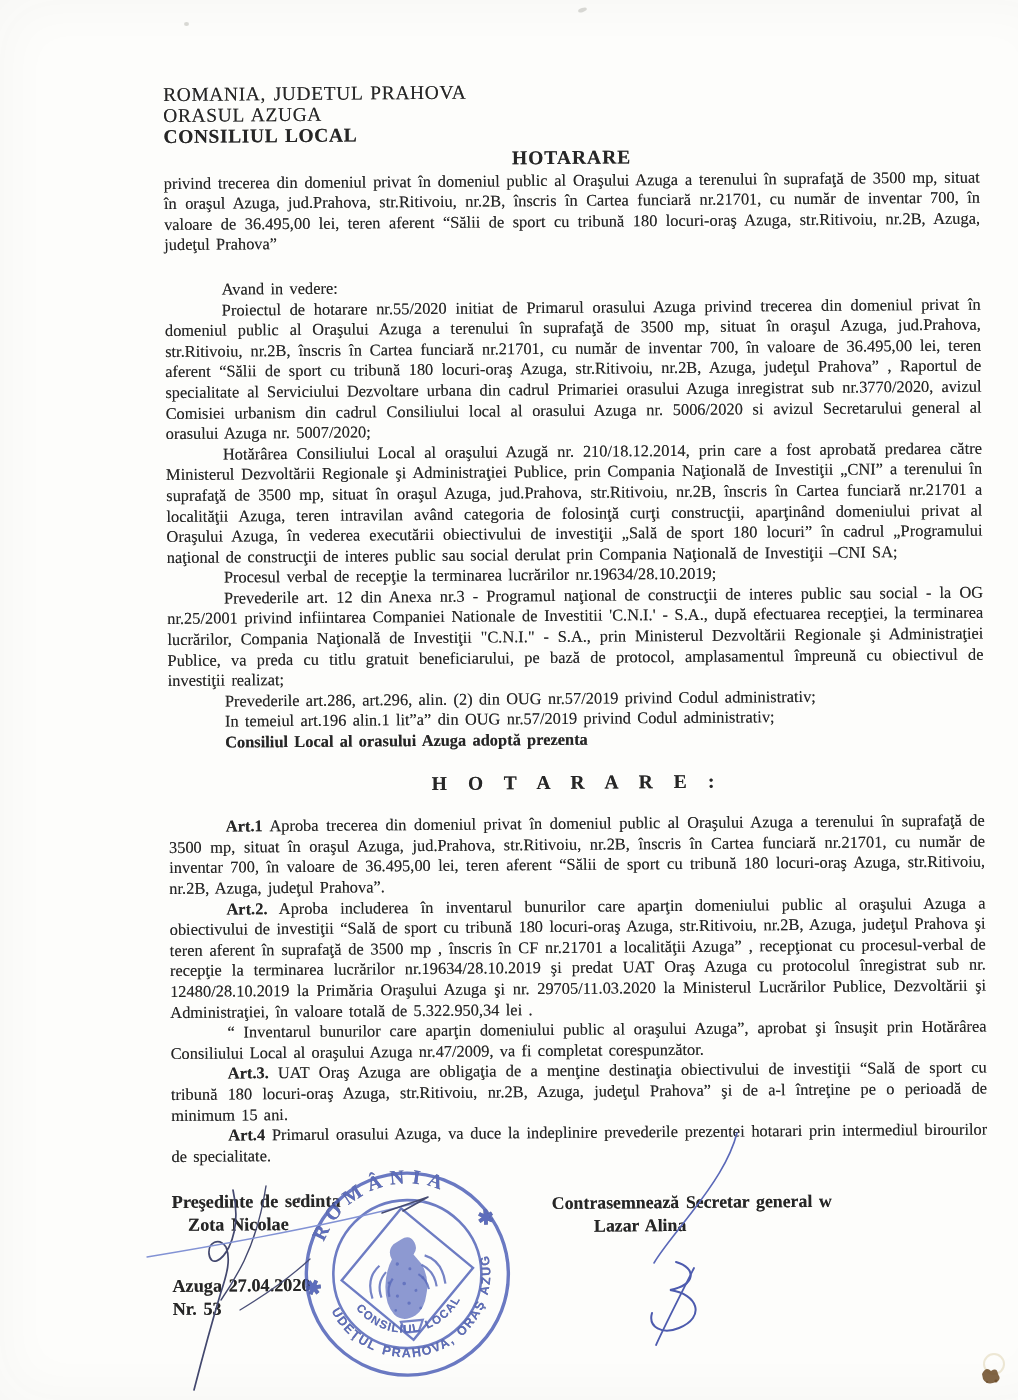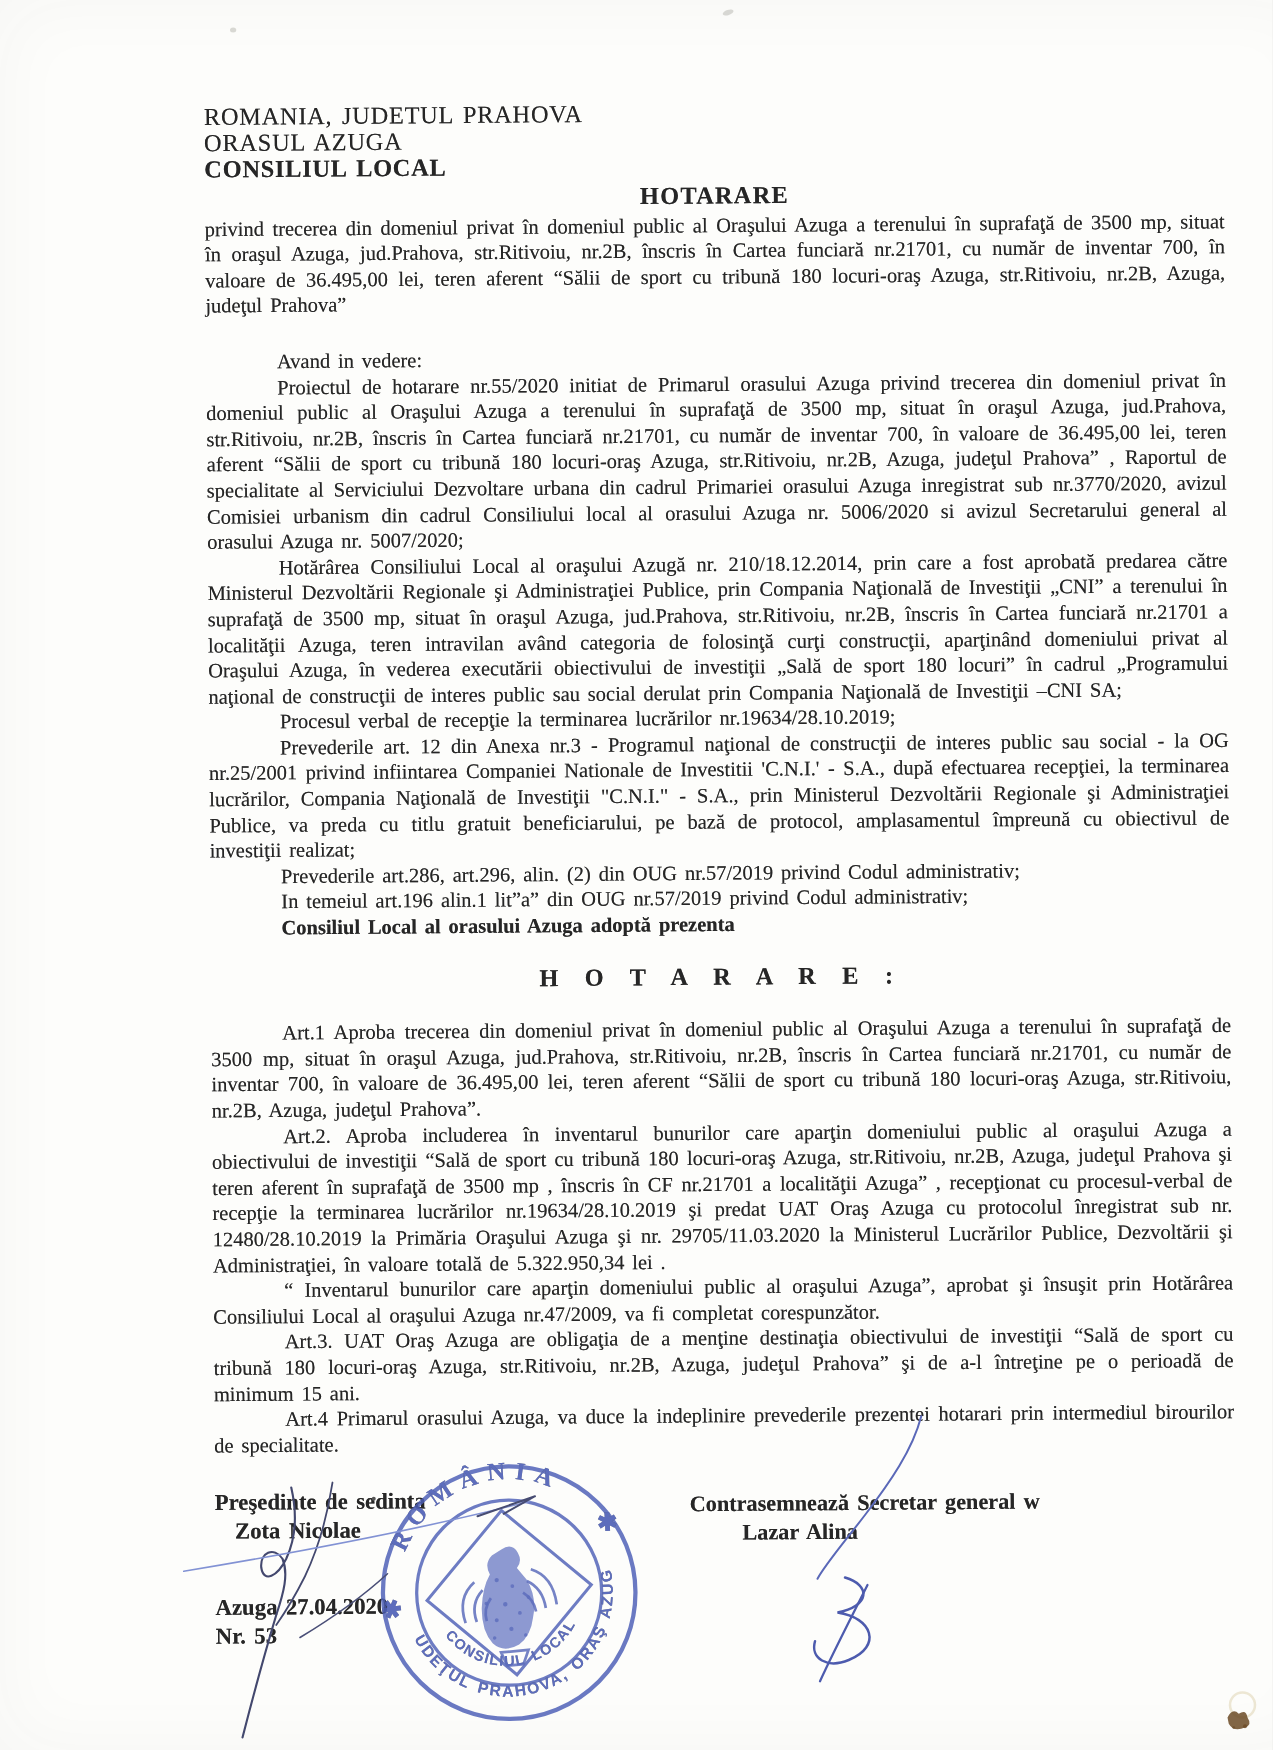--- a/index.html
+++ b/index.html
@@ -18,21 +18,21 @@
   }
   p{margin:0;}
   .hdr{font-size:19.5px;line-height:21px;letter-spacing:.6px;}
   .hdr .l3{font-weight:bold;}
   .title1{text-align:center;font-weight:bold;font-size:19.5px;letter-spacing:1px;margin-top:4px;}
   .intro{text-align:justify;margin-top:2px;}
   .p{text-align:justify;text-indent:57px;}
   .avand{margin-top:24px;}
   .bold-line{font-weight:bold;}
   .title2{text-align:center;font-weight:bold;font-size:19.5px;letter-spacing:7px;margin:22px 0 21px;}
-  .art-label{font-weight:normal;}
+  .art-label{font-weight:bold;}
   .sigs{position:relative;margin-top:18px;height:240px;font-size:18.2px;}
   .sig-left{position:absolute;left:0;top:6px;font-weight:bold;line-height:23px;}
   .sig-left .name{padding-left:16px;}
   .sig-right{position:absolute;left:380px;top:10px;font-weight:bold;line-height:23px;font-size:17.8px;}
   .sig-right .name{padding-left:42px;}
   .sig-date{position:absolute;left:0;top:90px;font-weight:bold;line-height:23px;}
   .stamp{position:absolute;left:128px;top:-16px;width:214px;height:214px;opacity:.9;}
   .ink{position:absolute;left:0;top:0;width:1018px;height:1400px;pointer-events:none;}
   .speck{position:absolute;background:#c4c4be;border-radius:50%;opacity:.65;}
   .stain{position:absolute;left:976px;top:1352px;width:30px;height:34px;}

